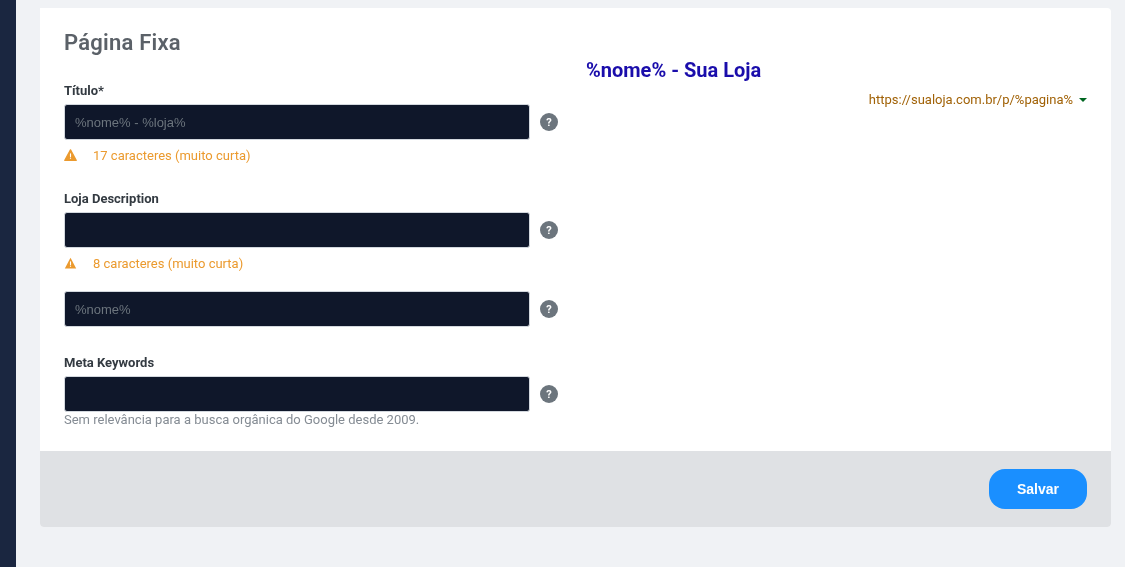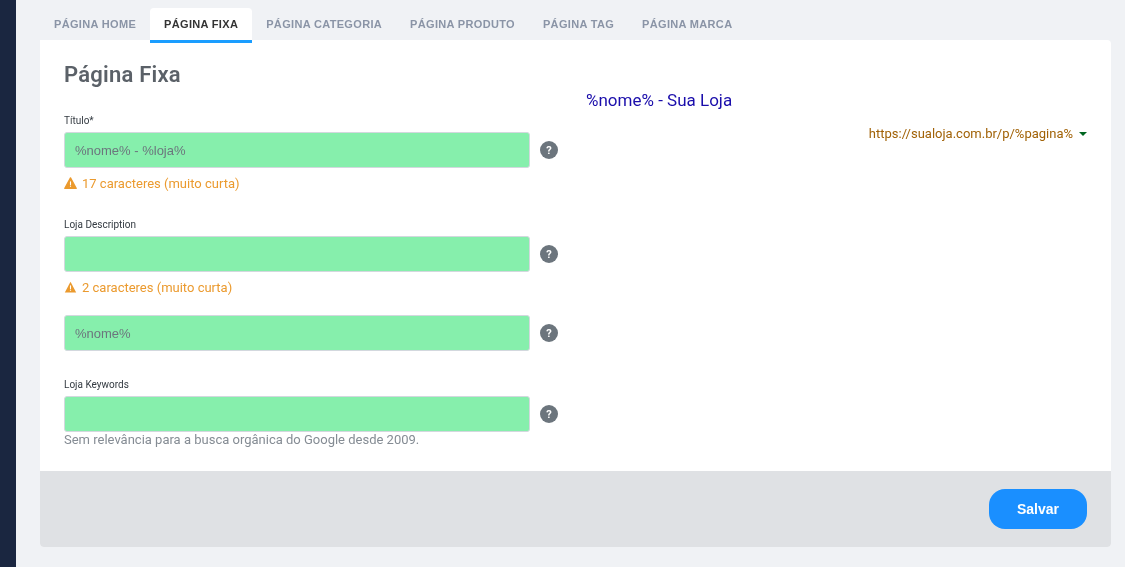--- a/index.html
+++ b/index.html
@@ -85,40 +85,40 @@
       font-weight: 600;
       color: #5b6168;
       margin-bottom: 20px;
       letter-spacing: 0.01em;
     }
     .form-group {
       margin-bottom: 20px;
     }
     .form-label {
       display: block;
-      font-size: 10px;
-      font-weight: 400;
+      font-size: 13px;
+      font-weight: 700;
       color: #333a41;
       margin-bottom: 6px;
       margin-top: 28px;
     }
     .input-row {
       display: flex;
       align-items: center;
       gap: 10px;
     }
     .form-input {
       flex: 1;
       height: 36px;
       border: 1px solid #d3d8de;
       border-radius: 3px;
       padding: 0 10px;
       font-size: 13px;
       color: #6c757d;
-      background: #86efac;
+      background: #0f172a;
       outline: none;
     }
     .help-badge {
       width: 18px;
       height: 18px;
       border-radius: 50%;
       background: #6c757d;
       color: #fff;
       font-size: 11px;
       font-weight: 700;
@@ -127,44 +127,44 @@
       justify-content: center;
       cursor: pointer;
       flex-shrink: 0;
     }
     .validation-msg {
       margin-top: 8px;
       font-size: 13px;
       color: #eb9a2e;
       display: flex;
       align-items: center;
-      gap: 5px;
+      gap: 16px;
     }
     .warn-icon {
       width: 13px;
       height: 13px;
       display: inline-flex;
       align-items: center;
       justify-content: center;
     }
     .warn-icon svg {
       width: 13px;
       height: 13px;
       fill: #eb9a2e;
     }
     .help-text {
       margin-top: 0;
       font-size: 13px;
       color: #858c94;
     }
     .preview-title {
-      font-size: 17px;
+      font-size: 20px;
       color: #1a0dab;
-      margin-bottom: 16px;
-      font-weight: 400;
+      margin-bottom: 10px;
+      font-weight: 700;
     }
     .preview-url {
       font-size: 13px;
       color: #a16207;
       display: flex;
       align-items: center;
       gap: 3px;
       justify-content: flex-end;
     }
     .dd-arrow {
@@ -194,28 +194,20 @@
       cursor: pointer;
     }
   </style>
 </head>
 <body>
 
 <div class="app-wrapper">
   <div class="left-bar"></div>
   <div class="main-area">
 
-    <div class="tabs">
-      <button class="tab">PÁGINA HOME</button>
-      <button class="tab active">PÁGINA FIXA</button>
-      <button class="tab">PÁGINA CATEGORIA</button>
-      <button class="tab">PÁGINA PRODUTO</button>
-      <button class="tab">PÁGINA TAG</button>
-      <button class="tab">PÁGINA MARCA</button>
-    </div>
 
     <div class="panel">
       <div class="panel-body">
         <div class="form-col">
           <h1 class="page-title">Página Fixa</h1>
 
           <div class="form-group">
             <label class="form-label">Título*</label>
             <div class="input-row">
               <input class="form-input" type="text" value="%nome% - %loja%" style="">
@@ -240,33 +232,33 @@
               <span class="help-badge">?</span>
             </div>
             <div class="validation-msg">
               <span class="warn-icon">
                 <svg viewBox="0 0 16 16">
                     <path d="M8 1 L15 14 H1 Z" fill="#eb9a2e"></path>
                     <path d="M8 6 v3.2" stroke="#fff" stroke-width="1.4" stroke-linecap="round"></path>
                     <circle cx="8" cy="11.3" r="0.8" fill="#fff"></circle>
                   </svg>
               </span>
-              <span>2 caracteres (muito curta)</span>
+              <span>8 caracteres (muito curta)</span>
             </div>
           </div>
 
           <div class="form-group">
             <div class="input-row">
               <input class="form-input" type="text" value="%nome%" style="">
               <span class="help-badge">?</span>
             </div>
           </div>
 
           <div class="form-group" style="margin-bottom:6px;">
-            <label class="form-label">Loja Keywords</label>
+            <label class="form-label">Meta Keywords</label>
             <div class="input-row">
               <input class="form-input" type="text" value="" style="">
               <span class="help-badge">?</span>
             </div>
             <div class="help-text">Sem relevância para a busca orgânica do Google desde 2009.</div>
           </div>
 
         </div>
 
         <div class="preview-col">

